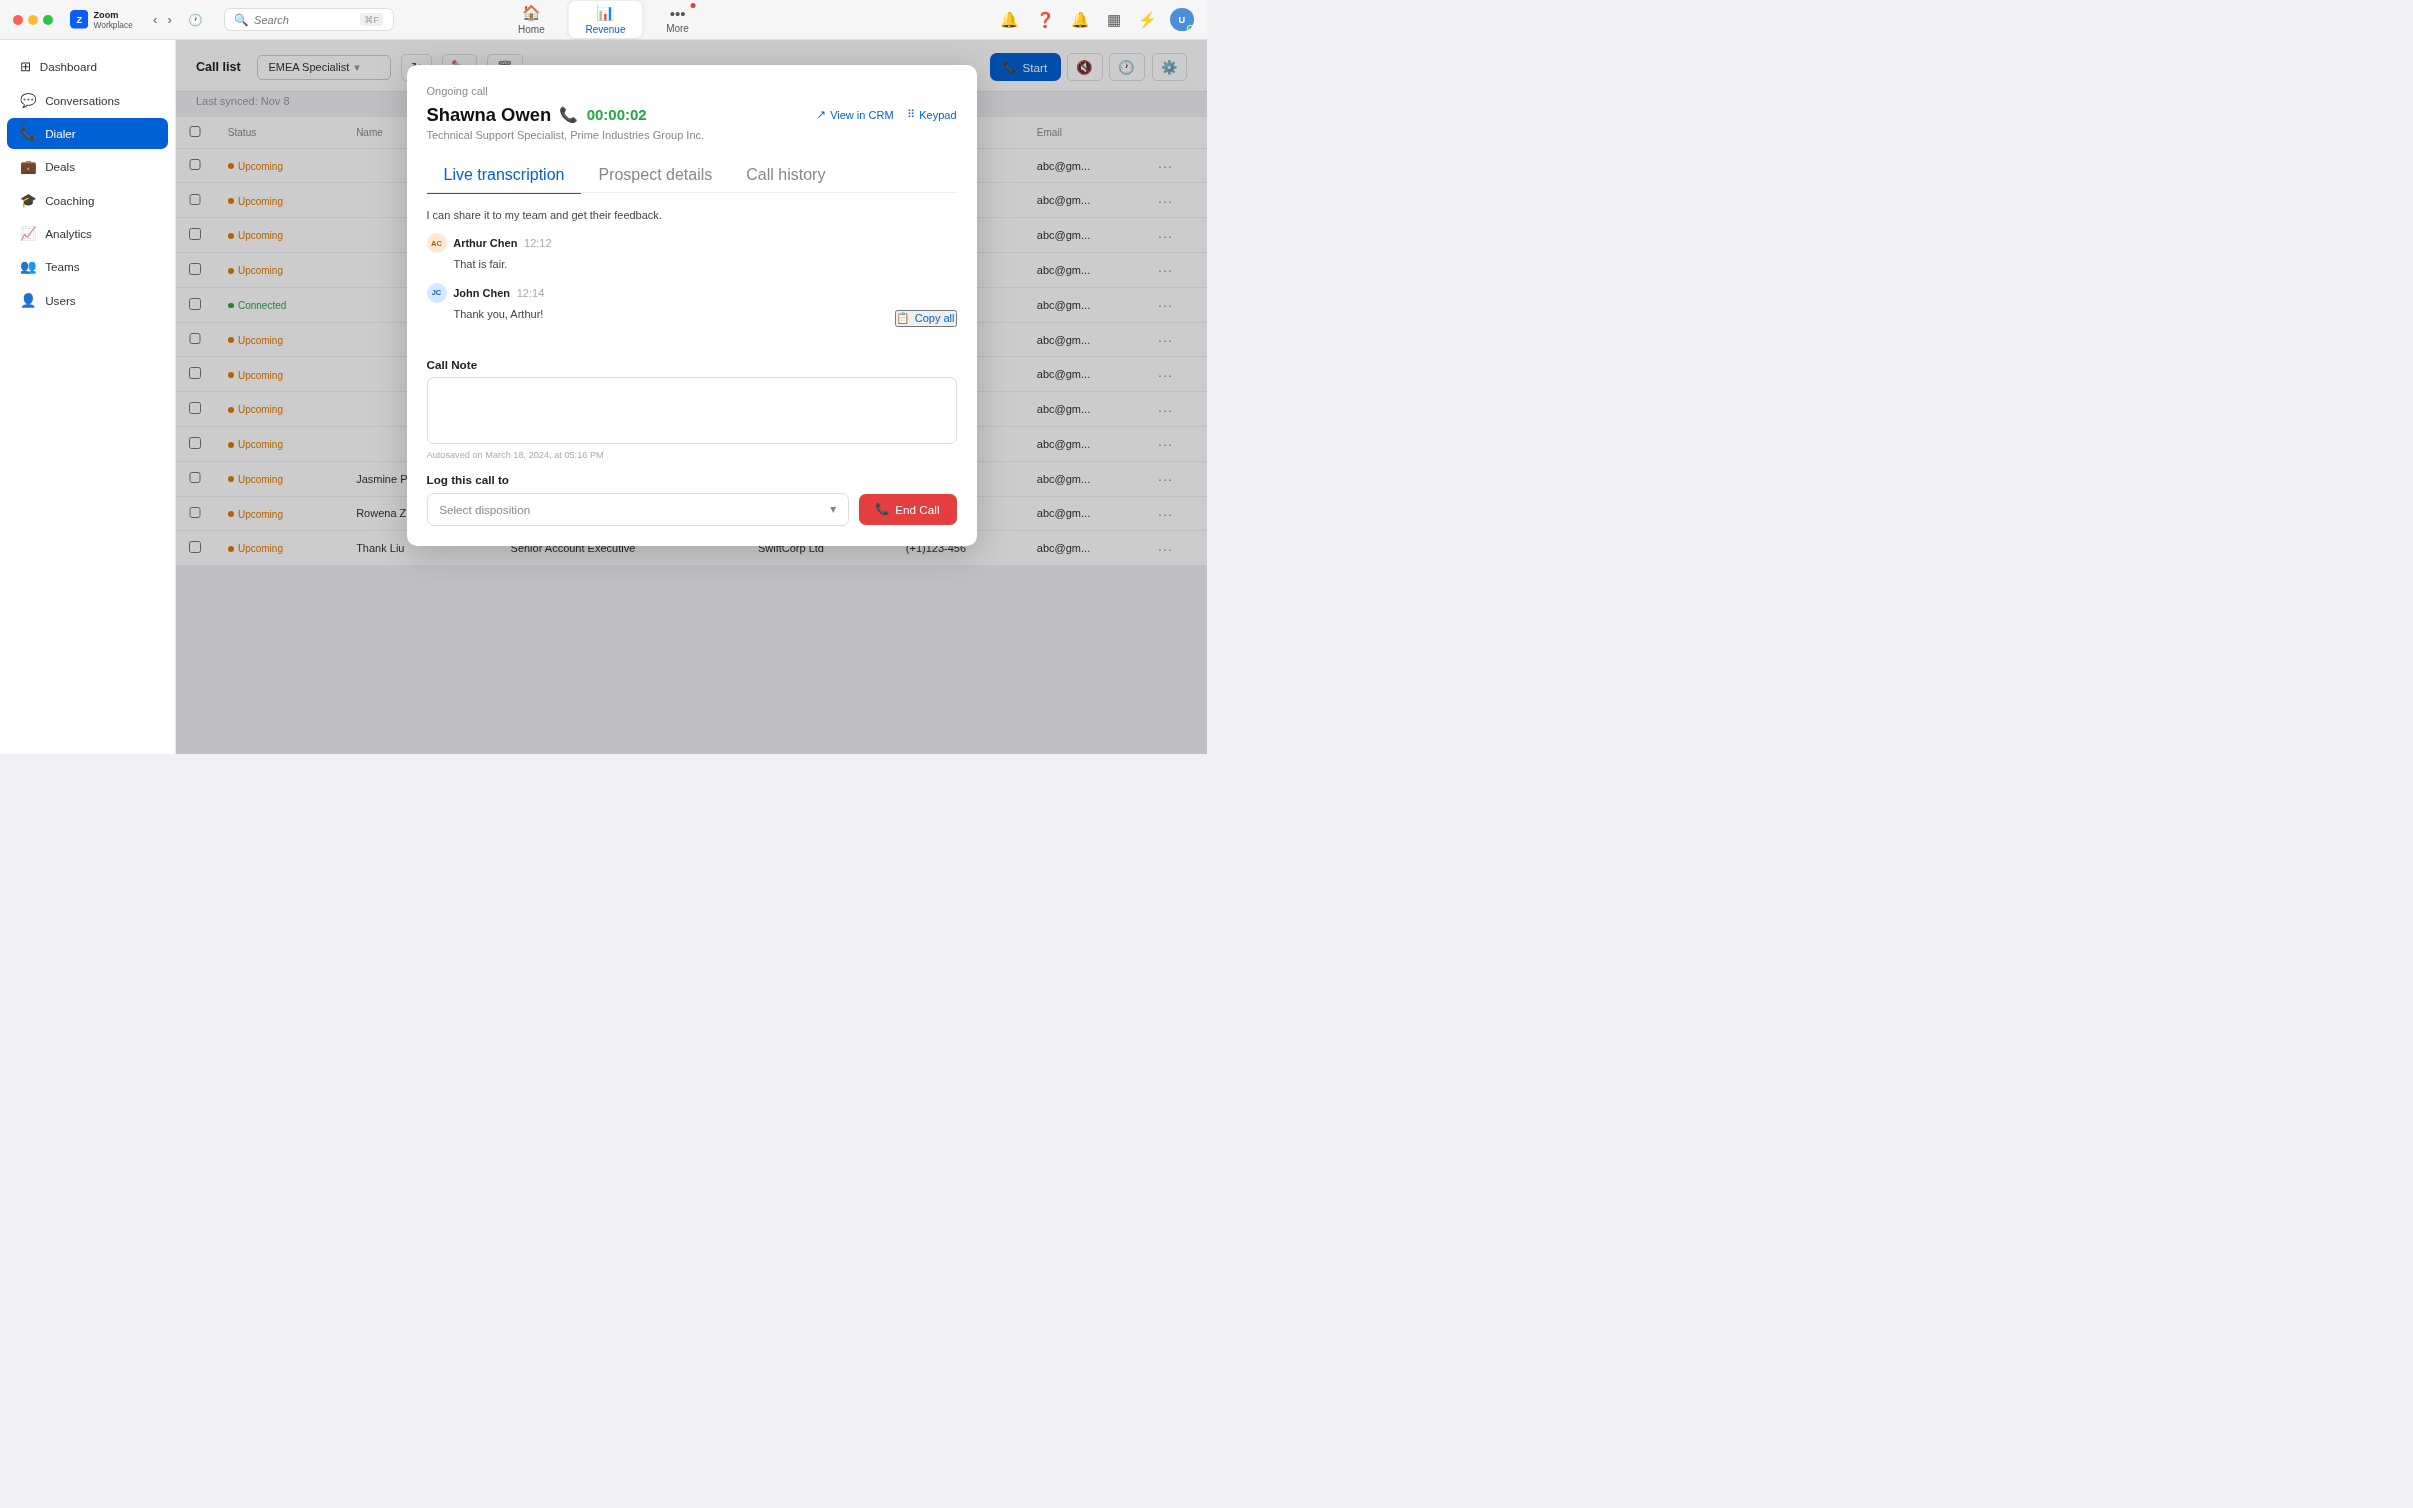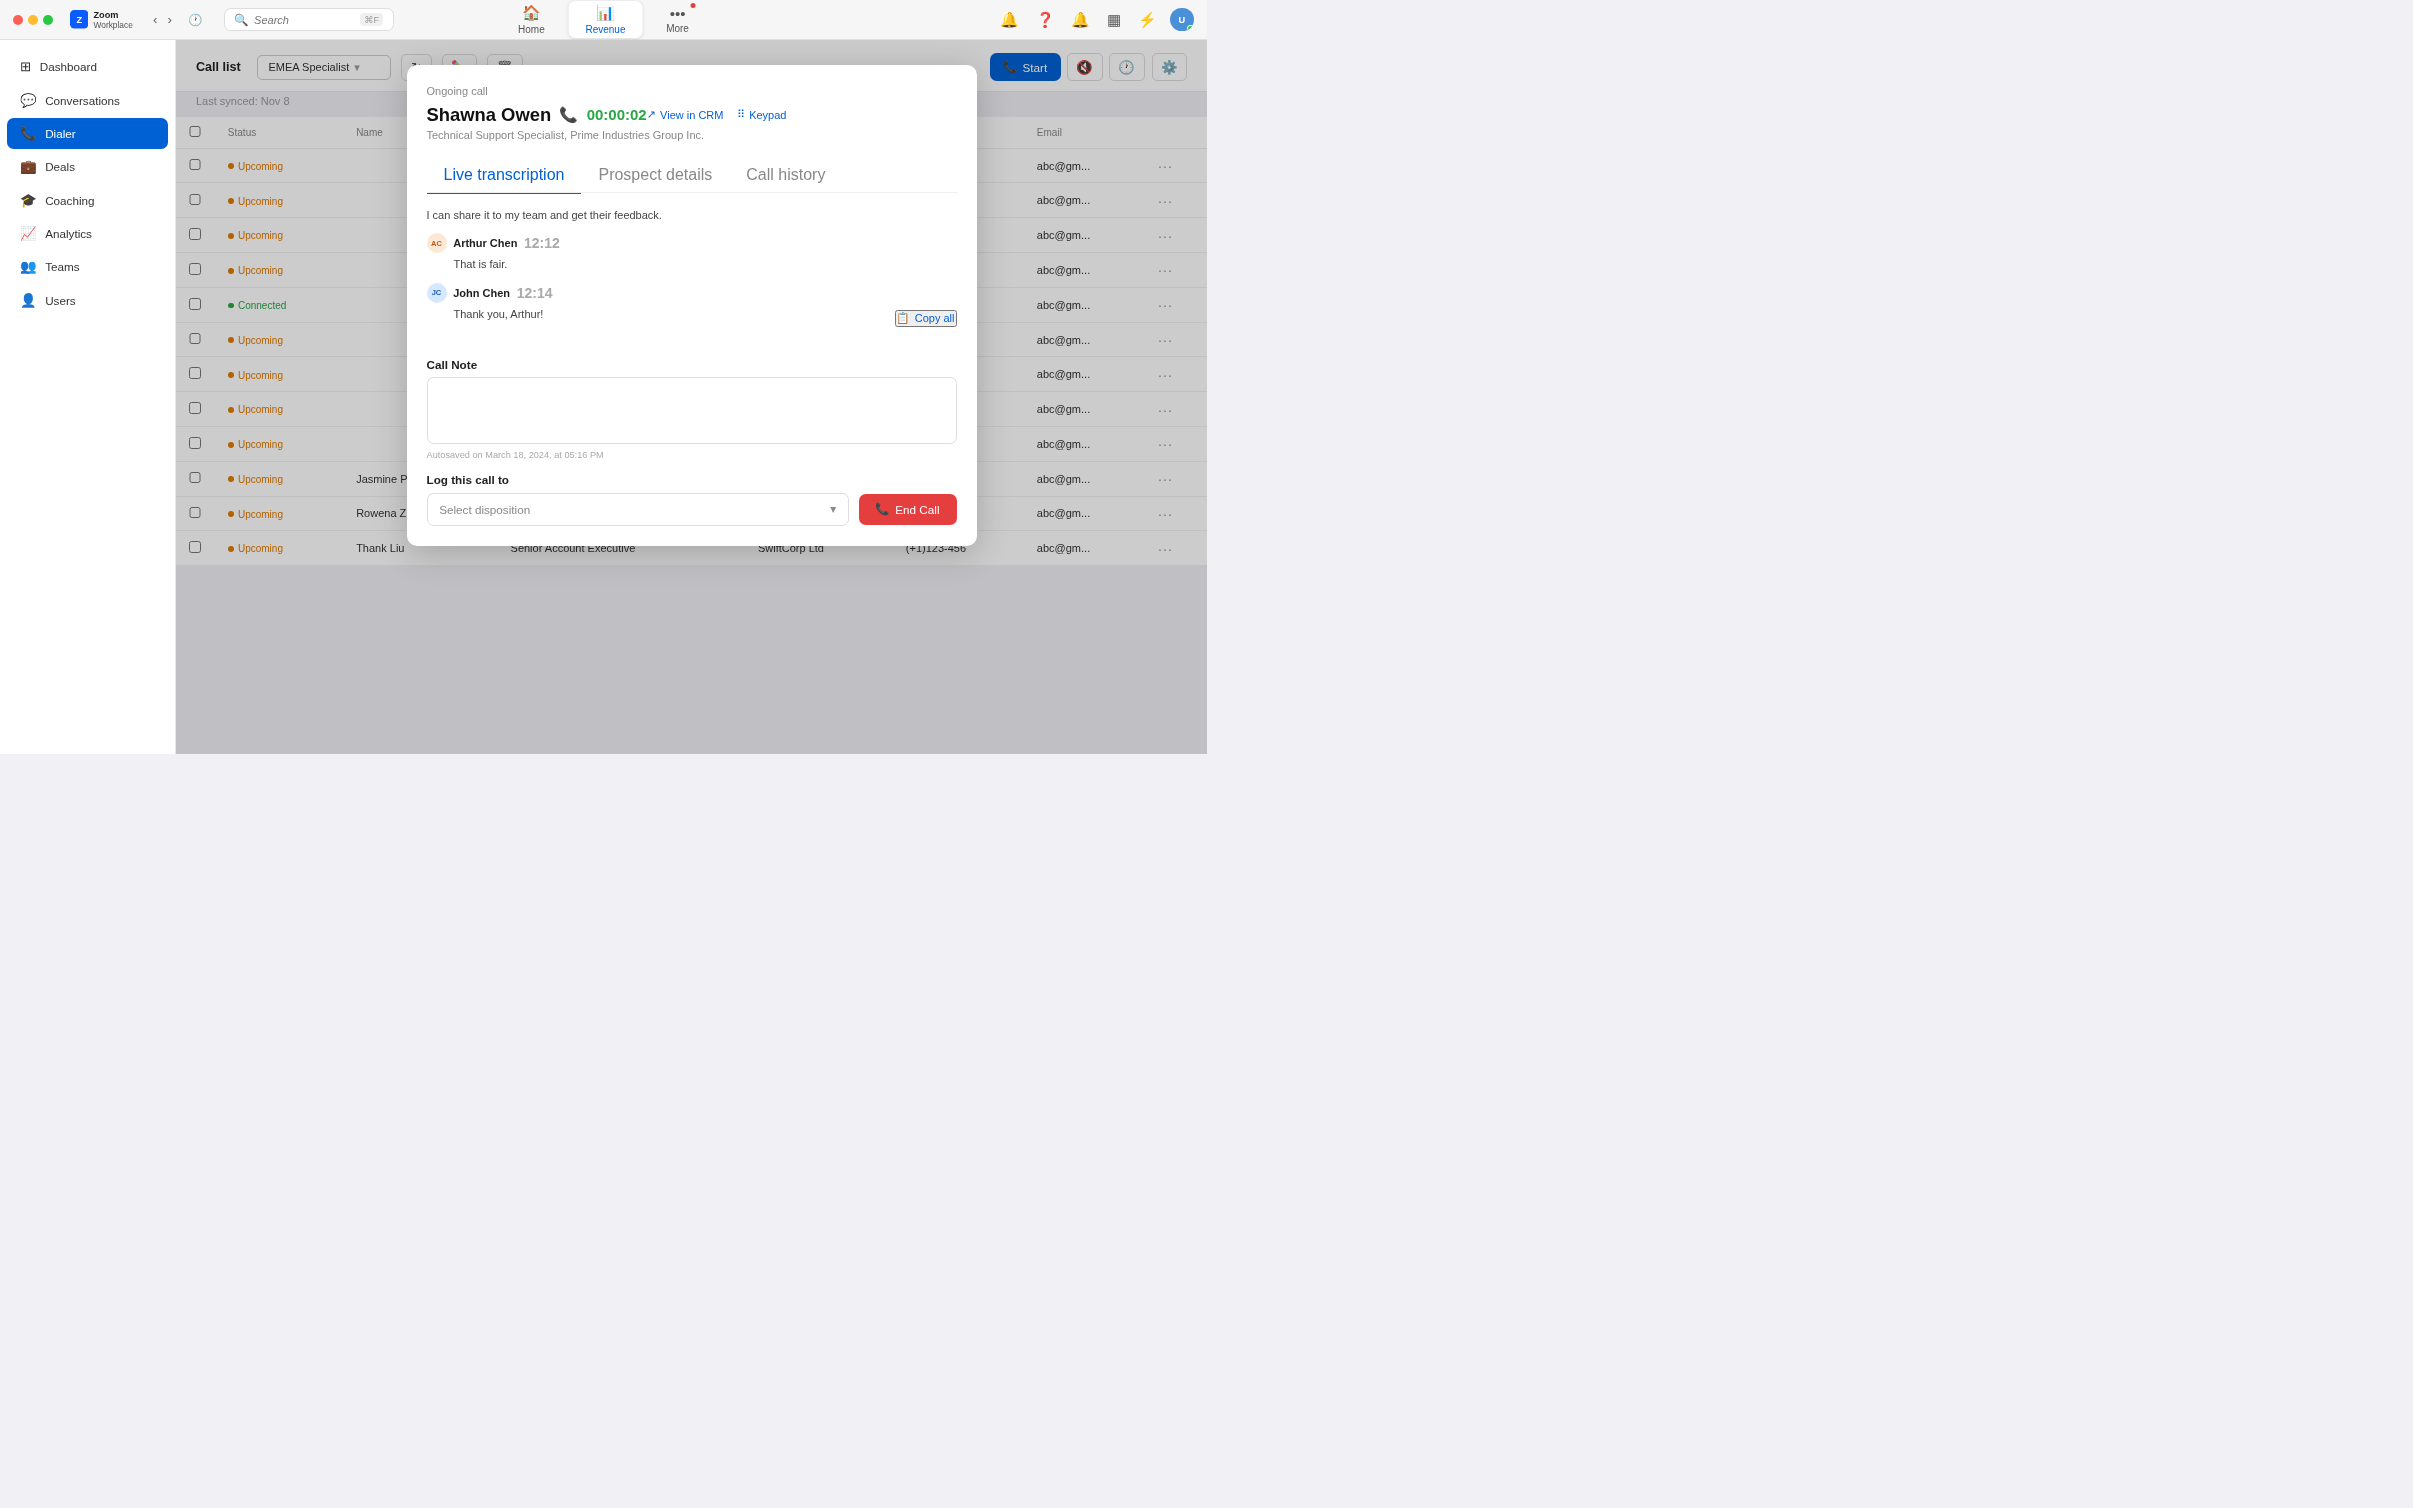--- a/index.html
+++ b/index.html
@@ -90,21 +90,21 @@
 
     
     .transcription-area { padding: 13.4px 0; max-height: 151px; overflow-y: auto; }
     .trans-text { font-size: 11px; color: #444; line-height: 1.5; margin-bottom: 10px; }
     .trans-message { display: flex; flex-direction: column; gap: 3.4px; margin-bottom: 10px; }
     .trans-person { display: flex; align-items: center; gap: 6.7px; }
     .trans-avatar { width: 20px; height: 20px; border-radius: 50%; background: #e8e8e8; display: flex; align-items: center; justify-content: center; font-size: 7.5px; font-weight: 700; color: #555; flex-shrink: 0; }
     .trans-avatar.ac { background: #fce8d5; color: #b85c1a; }
     .trans-avatar.jc { background: #d5e8ff; color: #1a5cb8; }
     .trans-name { font-size: 11px; font-weight: 600; color: #222; }
-    .trans-time { font-size: 14px; color: #aaa; font-weight: bold; }
+    .trans-time { font-size: 11px; color: #aaa; }
     .trans-content { font-size: 11px; color: #444; margin-left: 27px; line-height: 1.5; }
     .copy-all-btn { display: flex; align-items: center; gap: 4.2px; color: #0061d5; font-size: 11px; cursor: pointer; float: right; margin-top: 3.4px; }
     .trans-scroll-wrap { position: relative; }
 
     
     .call-note-section { margin-top: 13.4px; }
     .call-note-label { font-size: 11.7px; font-weight: 600; color: #222; margin-bottom: 6.7px; }
     .call-note-textarea { width: 100%; height: 67px; border: 0.8px solid #ddd; border-radius: 6.7px; padding: 8.4px 10px; font-size: 11px; color: #333; resize: none; outline: none; font-family: inherit; }
     .autosaved { font-size: 9.2px; color: #aaa; margin-top: 3.4px; }
 
@@ -372,21 +372,21 @@
     <td><span class="row-actions">···</span></td>
   </tr>
           </tbody>
       </table>
     </div>
 
     <div class="modal-overlay">
       <div class="modal">
         <div class="modal-header">
           <div class="ongoing-label">Ongoing call</div>
-          <div style="display:flex;align-items:center;">
+          <div style="display:flex;justify-content:space-between;align-items:center;">
             <div class="caller-name">
               <span>Shawna Owen</span>
               <span class="phone-icon">📞</span>
               <span class="call-timer">00:00:02</span>
             </div>
             <div style="display:flex;gap:13.4px;">
               <a class="crm-link">
                 <span>↗</span>
                 <span>View in CRM</span>
               </a>

